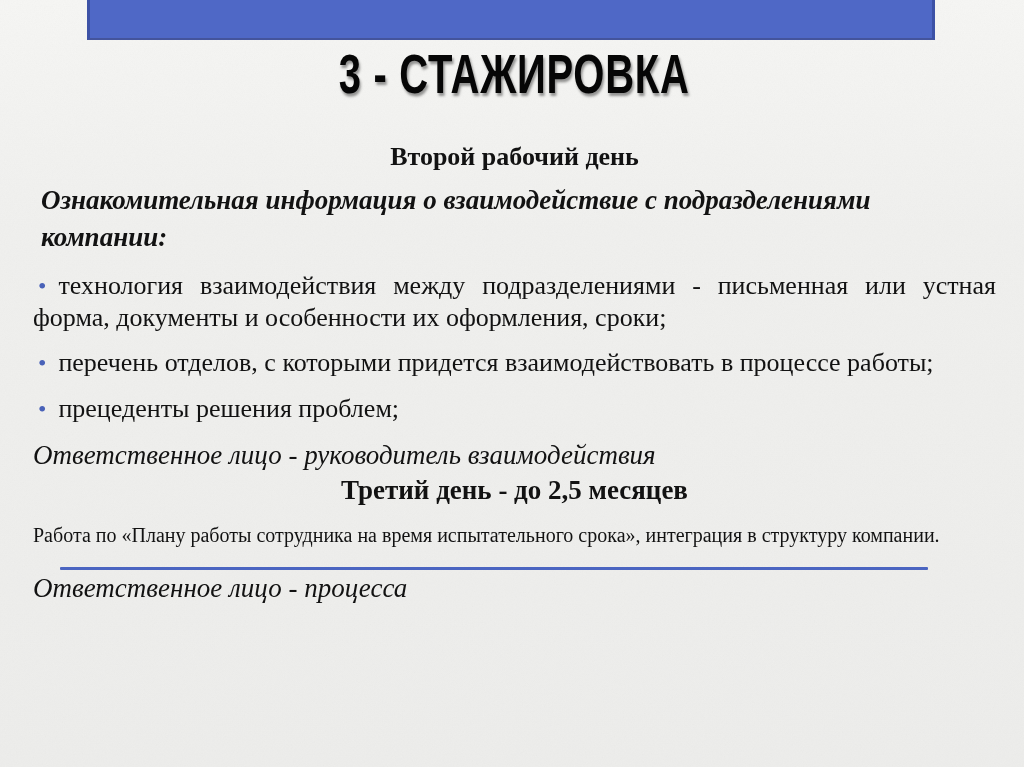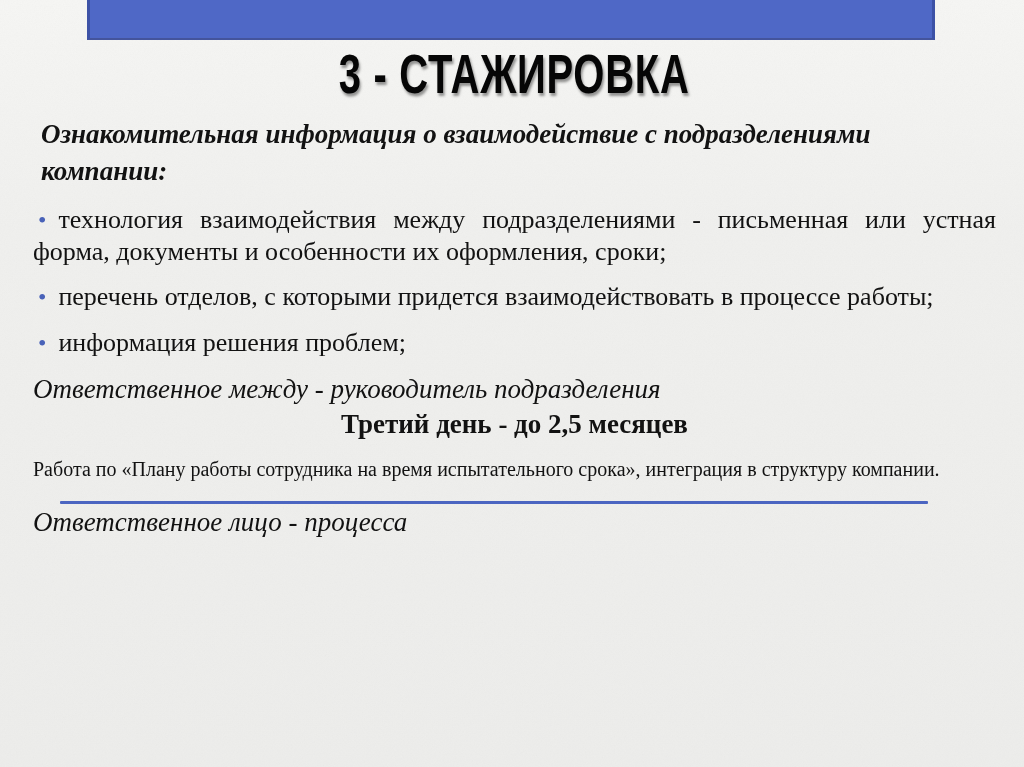--- a/index.html
+++ b/index.html
@@ -115,30 +115,31 @@
   </filter>
   <rect width="1024" height="767" filter="url(#paperNoise)"></rect>
 </svg>
 
 <div class="top-bar"></div>
 
 <div class="content">
 
   <h1 class="slide-title"><span class="impact">3 - СТАЖИРОВКА</span></h1>
 
+  <div class="h-day2">Второй рабочий день</div>
 
   <div class="h-sub">Ознакомительная информация о взаимодействие с подразделениями компании:</div>
 
   <div>
     <p class="bullet"><span class="dot">•</span><span>технология взаимодействия между подразделениями - письменная или устная форма, документы и особенности их оформления, сроки;</span></p>
     <p class="bullet"><span class="dot">•</span><span>перечень отделов, с которыми придется взаимодействовать в процессе работы;</span></p>
-    <p class="bullet"><span class="dot">•</span><span>информация решения проблем;</span></p>
+    <p class="bullet"><span class="dot">•</span><span>прецеденты решения проблем;</span></p>
   </div>
 
-  <div class="responsible">Ответственное между - руководитель подразделения</div>
+  <div class="responsible">Ответственное лицо - руководитель взаимодействия</div>
 
   <div class="h-day3">Третий день - до 2,5 месяцев</div>
 
   <div class="par-day3">Работа по «Плану работы сотрудника на время испытательного срока», интеграция  в структуру компании.</div>
 
   <div class="divider"></div>
 
   <div class="responsible" style="margin-top:0;">Ответственное лицо - процесса</div>
 
 </div>

